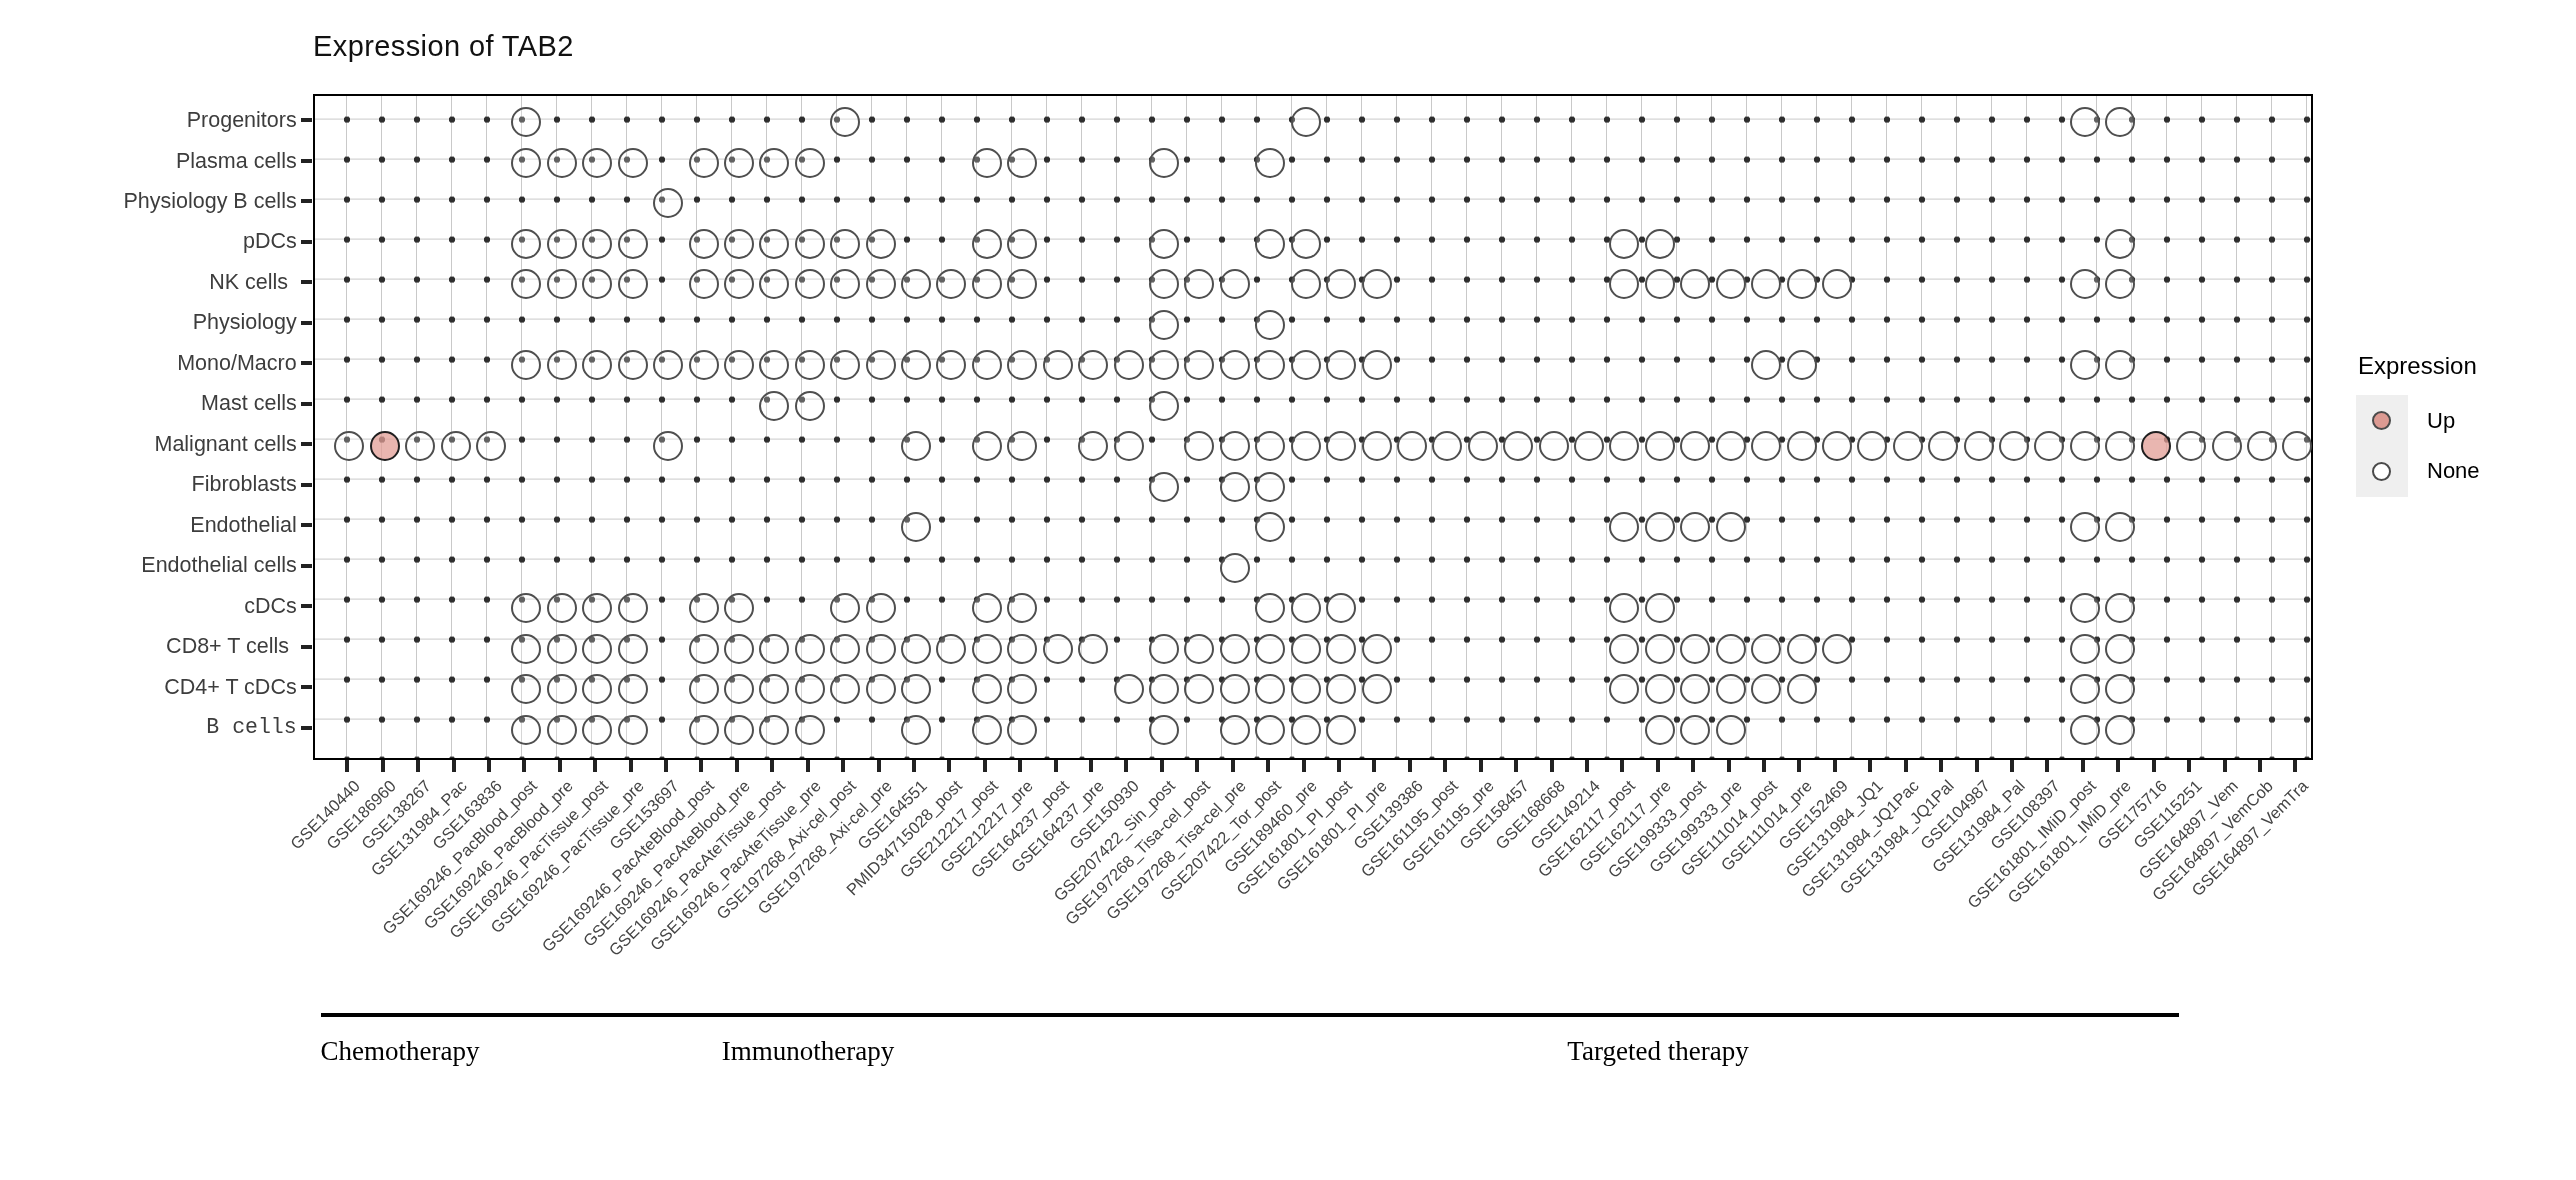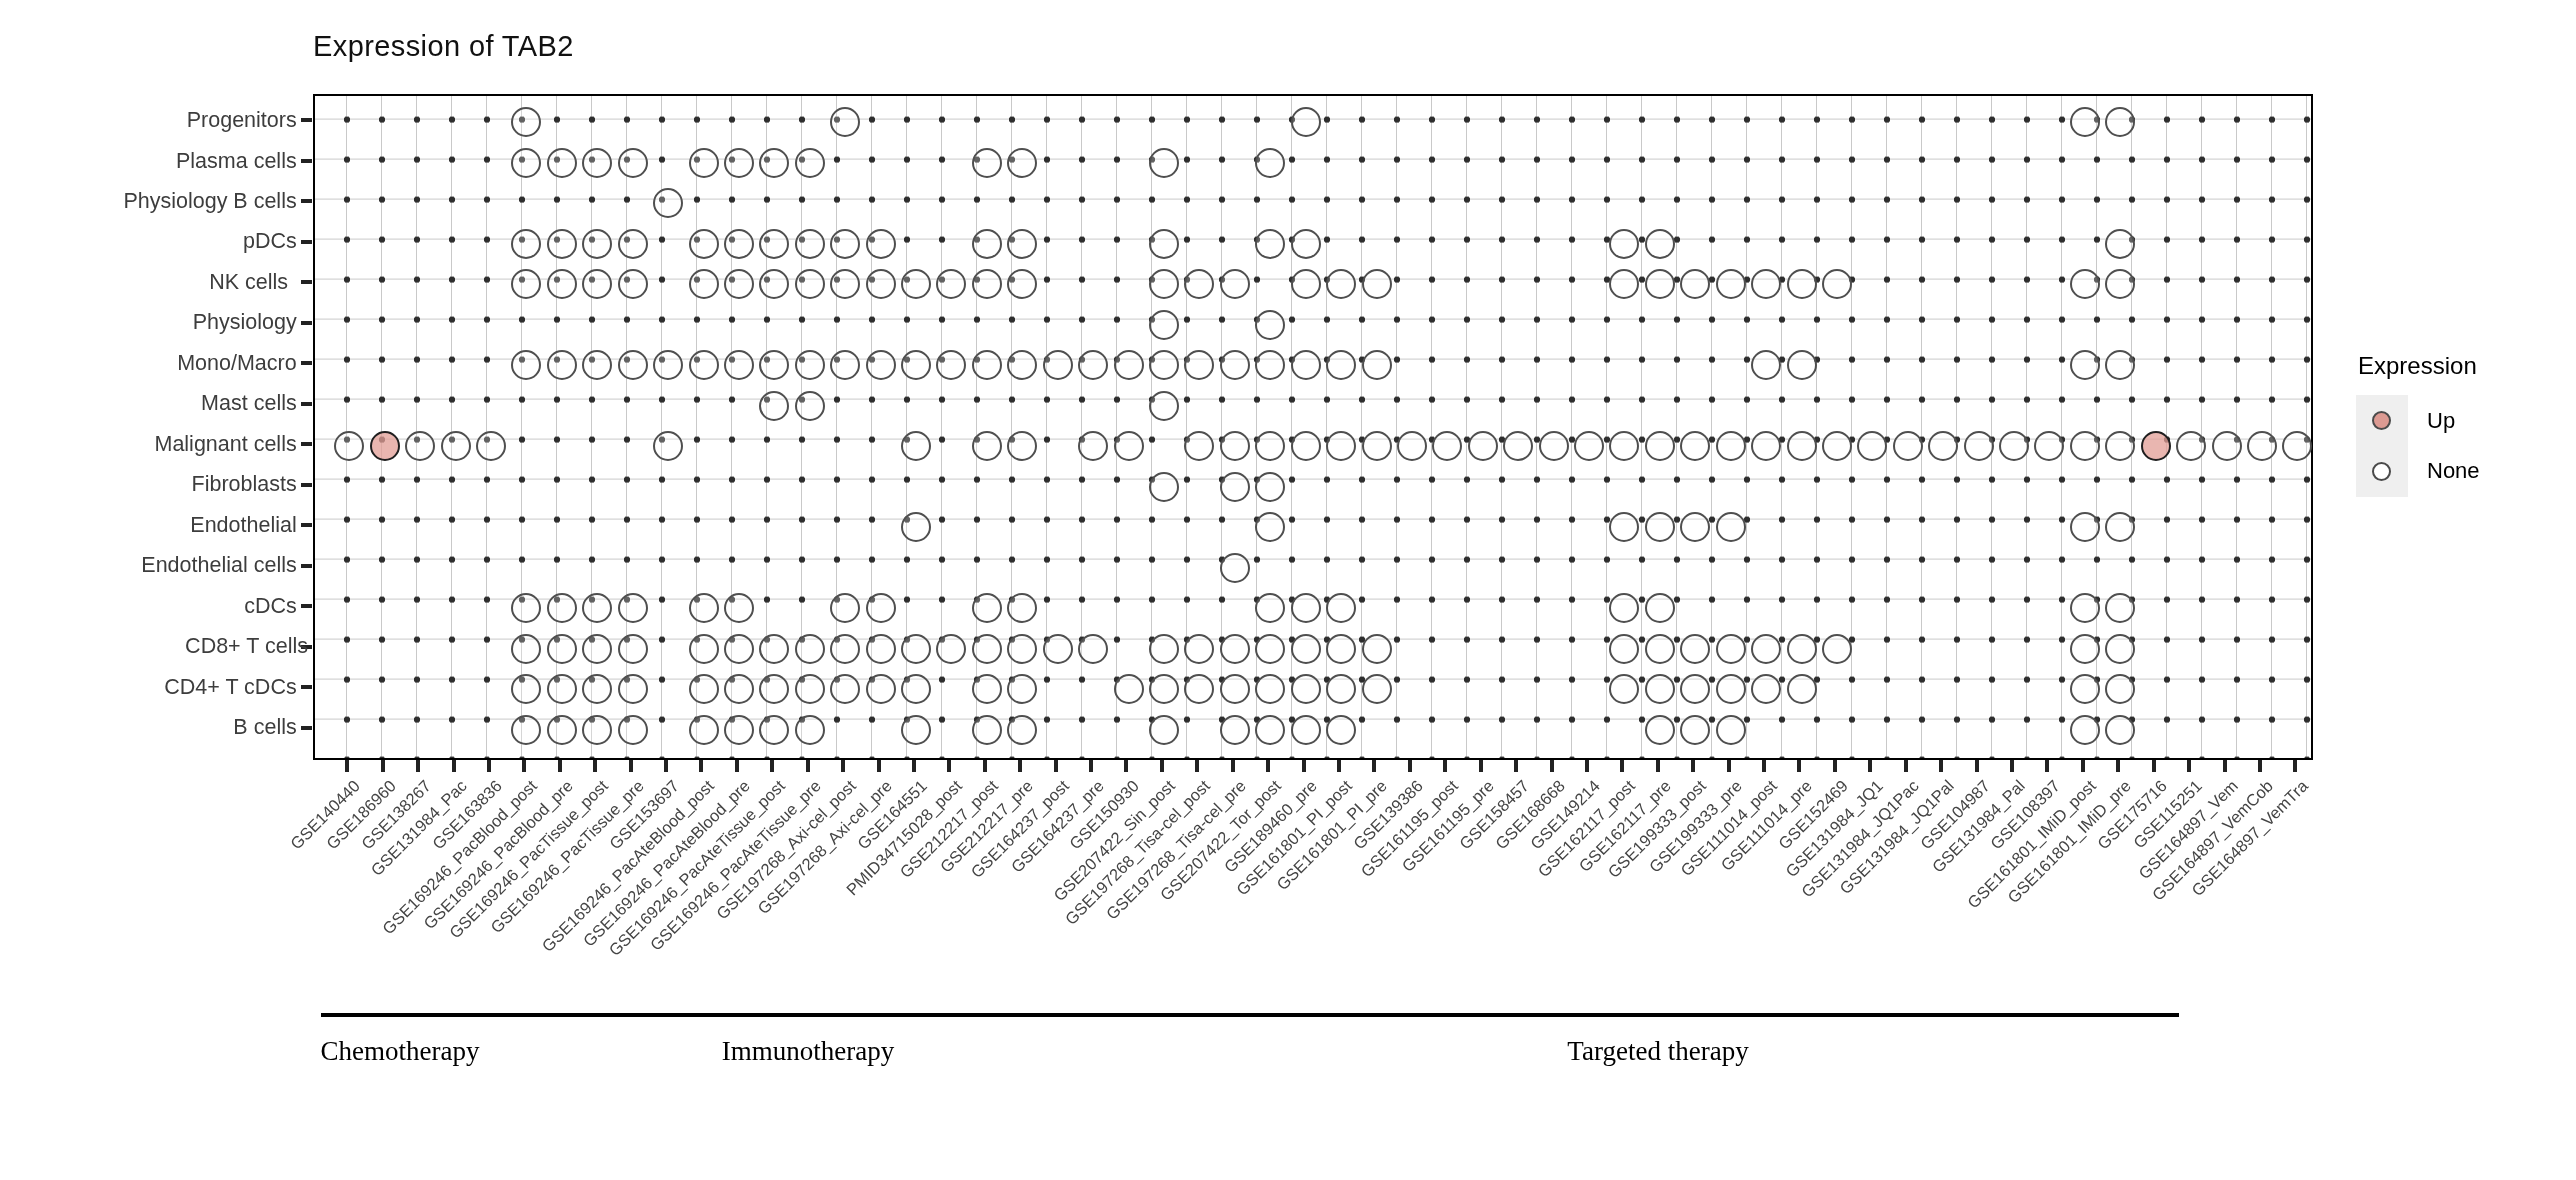--- a/index.html
+++ b/index.html
@@ -314,25 +314,25 @@
       <div class="ylab" style="left: 10.7px; top: 432px;">Malignant cells</div>
       <div class="ytick" style="left: 301px; top: 483px;"></div>
       <div class="ylab" style="left: 10.7px; top: 472px;">Fibroblasts</div>
       <div class="ytick" style="left: 301px; top: 523px;"></div>
       <div class="ylab" style="left: 10.7px; top: 513px;">Endothelial</div>
       <div class="ytick" style="left: 301px; top: 564px;"></div>
       <div class="ylab" style="left: 10.7px; top: 553px;">Endothelial cells</div>
       <div class="ytick" style="left: 301px; top: 604px;"></div>
       <div class="ylab" style="left: 10.7px; top: 594px;">cDCs</div>
       <div class="ytick" style="left: 301px; top: 645px;"></div>
-      <div class="ylab" style="left: 22px; top: 634px;">CD8+ T cells</div>
+      <div class="ylab" style="left: 3px; top: 634px;">CD8+ T cells</div>
       <div class="ytick" style="left: 301px; top: 685px;"></div>
       <div class="ylab" style="left: 10.7px; top: 675px;">CD4+ T cDCs</div>
       <div class="ytick" style="left: 301px; top: 726px;"></div>
-      <div class="ylab" style="left: 10.7px; top: 715px;">B cells</div>
+      <div class="ylab" style="left: 10.7px; top: 715px; font-family: Liberation Mono, monospace;">B cells</div>
     </div>
   <div id="xaxis">
       <div class="xtick" style="left: 345px; top: 760px;"></div>
       <div class="xlab" style="left: -21px; top: 777px;">GSE140440</div>
       <div class="xtick" style="left: 381px; top: 760px;"></div>
       <div class="xlab" style="left: 14.7px; top: 777px;">GSE186960</div>
       <div class="xtick" style="left: 416px; top: 760px;"></div>
       <div class="xlab" style="left: 50px; top: 777px;">GSE138267</div>
       <div class="xtick" style="left: 452px; top: 760px;"></div>
       <div class="xlab" style="left: 86px; top: 777px;">GSE131984_Pac</div>

